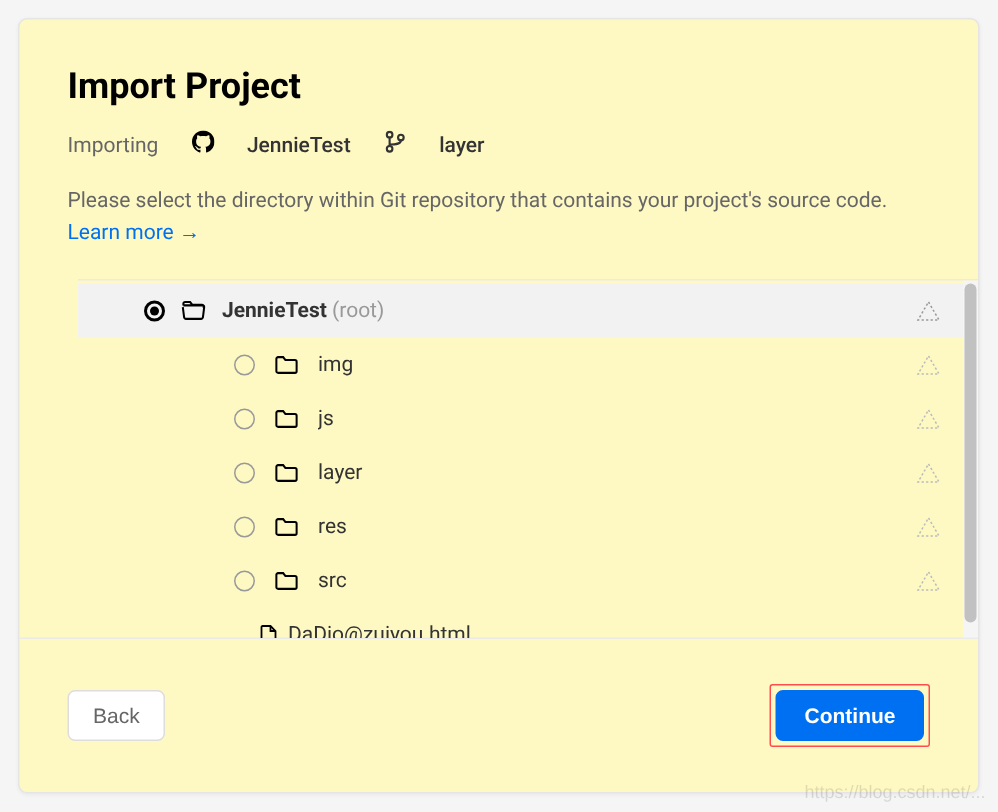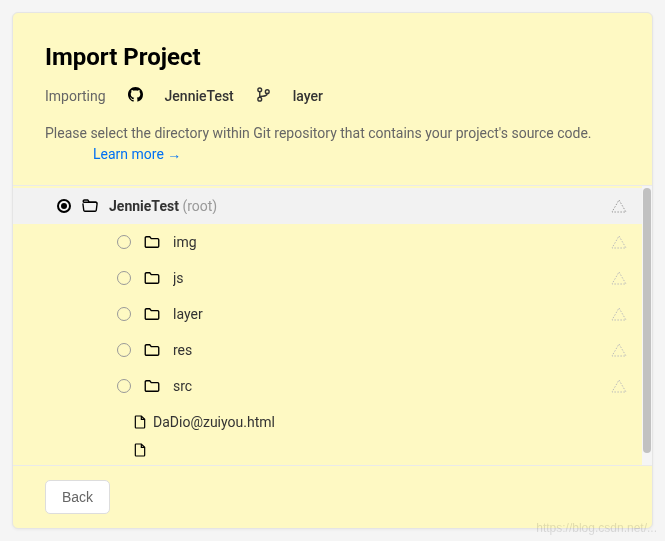--- a/index.html
+++ b/index.html
@@ -42,28 +42,28 @@
     .branch-name { color: #333; font-weight: 500; }
     .description {
       font-size: 14px;
       color: #666;
       line-height: 1.5;
     }
     .learn-more {
       color: #0070f3;
       text-decoration: none;
       cursor: pointer;
-      margin-left: 48px;
     }
     .file-tree-wrapper {
       border-top: 1px solid #eaeaea;
       flex: 1;
       overflow: hidden;
       position: relative;
       display: flex;
+      margin-left: 39px;
     }
     .file-tree {
       flex: 1;
       overflow-y: auto;
       padding: 2px 0;
     }
     .scrollbar-fake {
       width: 10px;
       background: #f5f5f5;
       position: relative;
@@ -130,21 +130,21 @@
     .framework-icon {
       width: 18px;
       height: 18px;
       flex-shrink: 0;
       display: flex;
       align-items: center;
       justify-content: center;
     }
     .modal-footer {
       border-top: 1px solid #eaeaea;
-      padding: 14px 32px;
+      padding: 30px 32px;
       display: flex;
       justify-content: space-between;
       align-items: center;
     }
     .btn {
       font-size: 14px;
       padding: 8px 16px;
       border-radius: 5px;
       cursor: pointer;
       border: 1px solid #ddd;
@@ -324,16 +324,19 @@
       </div>
 
     </div>
     <div class="scrollbar-fake">
       <div class="scrollbar-thumb"></div>
     </div>
   </div>
 
   <div class="modal-footer">
     <button class="btn">Back</button>
+    <span class="continue-highlight">
+      <button class="btn btn-primary">Continue</button>
+    </span>
   </div>
 </div>
 
 <div class="watermark">https://blog.csdn.net/...</div>
 
 </body></html>

